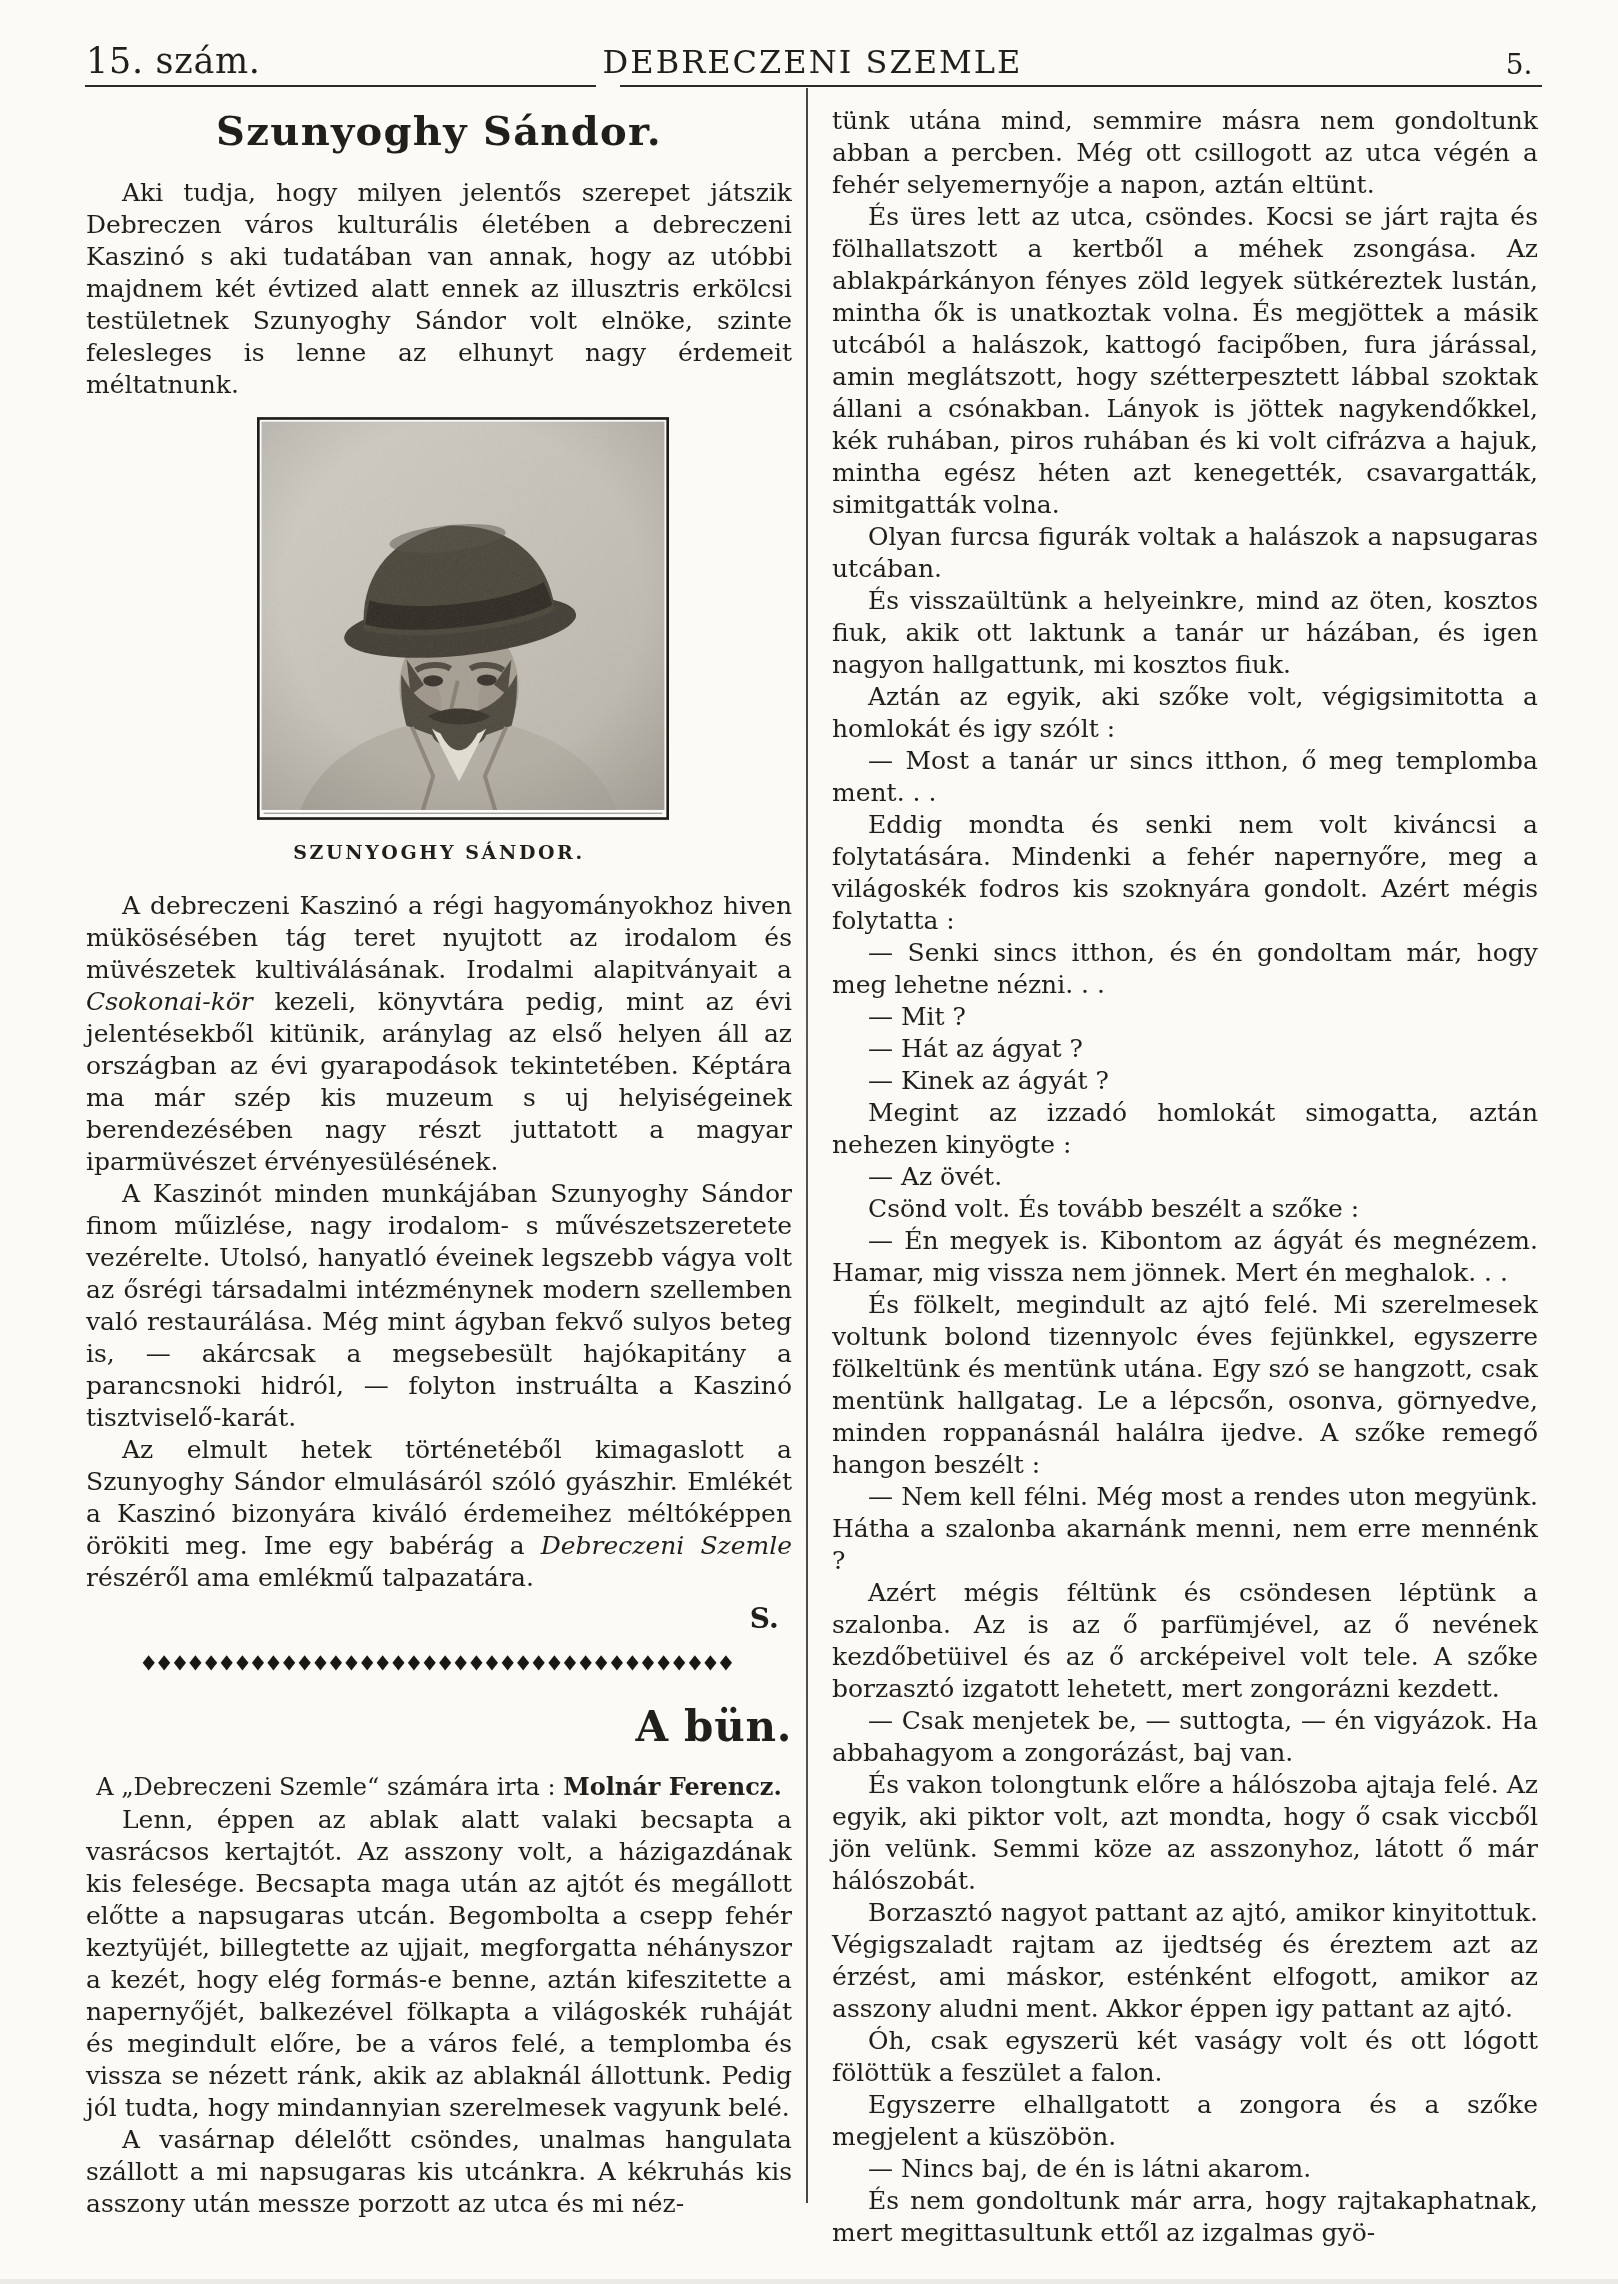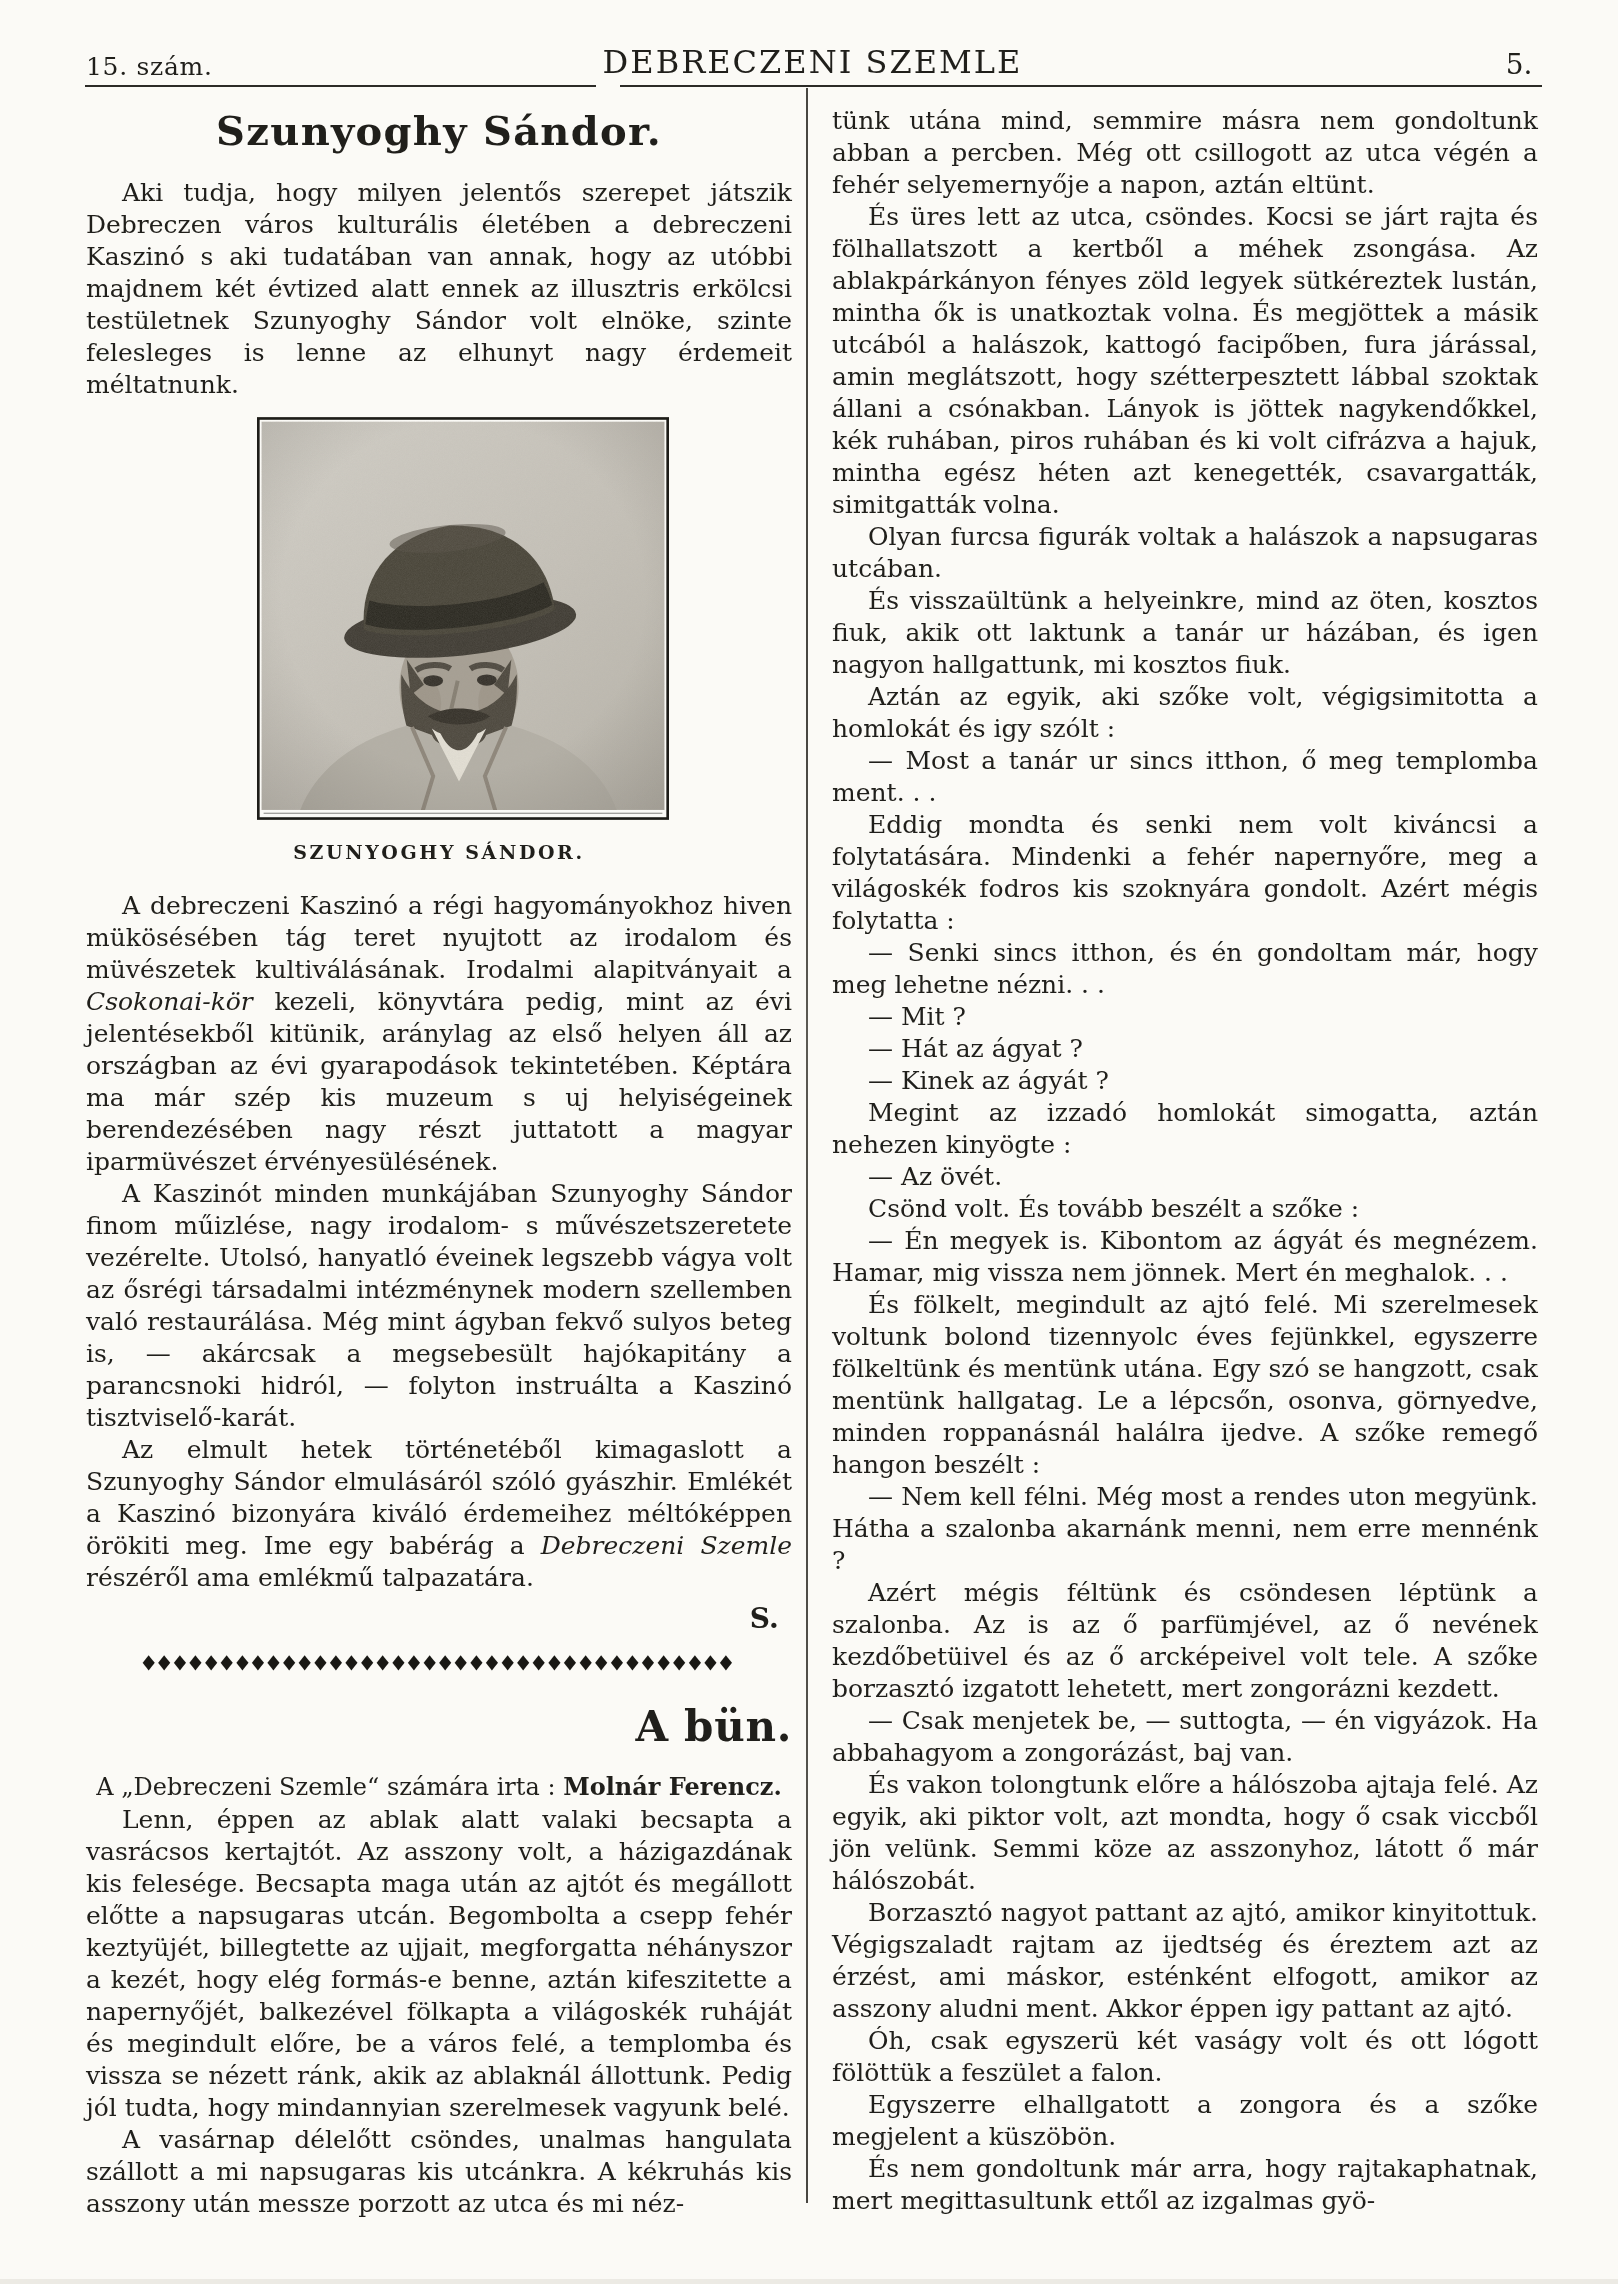--- a/index.html
+++ b/index.html
@@ -7,21 +7,21 @@
     width:1619px;height:2284px;
     background:#f4f3ef;
     font-family:"DejaVu Serif","Liberation Serif",serif;
     color:#201f1b;
     -webkit-font-smoothing:antialiased;
   }
   .page{position:relative;width:1619px;height:2284px;background:#fbfaf6;overflow:hidden;}
 
   
   .masthead{position:absolute;top:37px;left:86px;width:1453px;height:44px;}
-  .issue{position:absolute;left:0;bottom:0;font-size:25px;letter-spacing:0.7px;}
+  .issue{position:absolute;left:0;bottom:0;font-size:35px;letter-spacing:0.7px;}
   .mast-title{position:absolute;left:0;right:0;bottom:0;text-align:center;font-size:32px;letter-spacing:2px;}
   .pageno{position:absolute;right:6.6px;bottom:0;font-size:28px;}
 
   .rule{position:absolute;top:85px;height:2px;background:#2c2b27;}
   .rule-l{left:85px;width:511px;box-shadow:0 -2.6px 0 -1.3px #55534d;}
   .rule-r{left:620px;width:922px;}
 
   .vdivider{position:absolute;left:806px;top:88px;width:2px;height:2115px;
     background:linear-gradient(#34322d 0%,#34322d 30%,#4a4841 45%,#34322d 60%,#413f39 80%,#34322d 100%);
     opacity:.9;}
@@ -178,19 +178,20 @@
         <p class="body indent">Csönd volt. És tovább beszélt a szőke :</p>
         <p class="body indent">— Én megyek is. Kibontom az ágyát és megnézem. Hamar, mig vissza nem jönnek. Mert én meghalok. . .</p>
         <p class="body indent">És fölkelt, megindult az ajtó felé. Mi szerelmesek voltunk bolond tizennyolc éves fejünkkel, egyszerre fölkeltünk és mentünk utána. Egy szó se hangzott, csak mentünk hallgatag. Le a lépcsőn, osonva, görnyedve, minden roppanásnál halálra ijedve. A szőke remegő hangon beszélt :</p>
         <p class="body indent">— Nem kell félni. Még most a rendes uton megyünk. Hátha a szalonba akarnánk menni, nem erre mennénk ?</p>
         <p class="body indent">Azért mégis féltünk és csöndesen léptünk a szalonba. Az is az ő parfümjével, az ő nevének kezdőbetüivel és az ő arcképeivel volt tele. A szőke borzasztó izgatott lehetett, mert zongorázni kezdett.</p>
         <p class="body indent">— Csak menjetek be, — suttogta, — én vigyázok. Ha abbahagyom a zongorázást, baj van.</p>
         <p class="body indent">És vakon tolongtunk előre a hálószoba ajtaja felé. Az egyik, aki piktor volt, azt mondta, hogy ő csak viccből jön velünk. Semmi köze az asszonyhoz, látott ő már hálószobát.</p>
         <p class="body indent">Borzasztó nagyot pattant az ajtó, amikor kinyitottuk. Végigszaladt rajtam az ijedtség és éreztem azt az érzést, ami máskor, esténként elfogott, amikor az asszony aludni ment. Akkor éppen igy pattant az ajtó.</p>
         <p class="body indent">Óh, csak egyszerü két vaságy volt és ott lógott fölöttük a feszület a falon.</p>
         <p class="body indent">Egyszerre elhallgatott a zongora és a szőke megjelent a küszöbön.</p>
+        <p class="body indent">— Nincs baj, de én is látni akarom.</p>
         <p class="body indent">És nem gondoltunk már arra, hogy rajtakaphatnak, mert megittasultunk ettől az izgalmas gyö-</p>
       </div>
   </section>
 
   <div class="scan-edge"></div>
 </div>
 
 
 </body></html>

